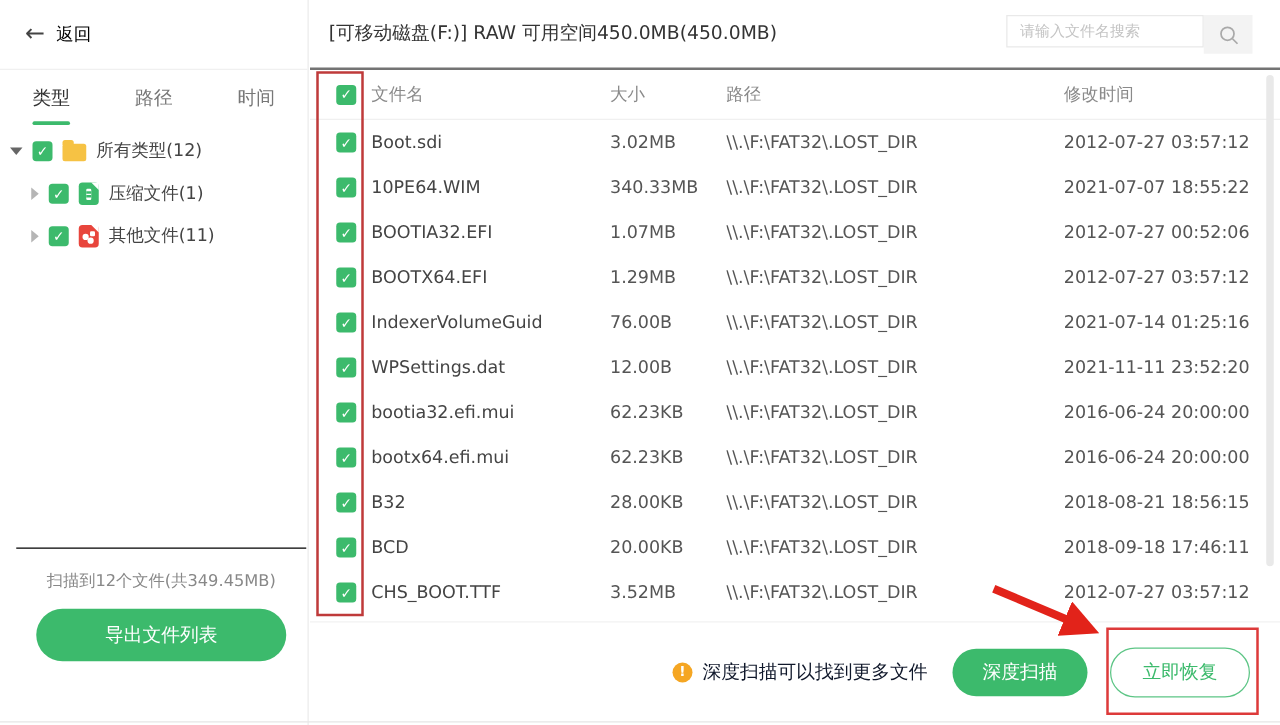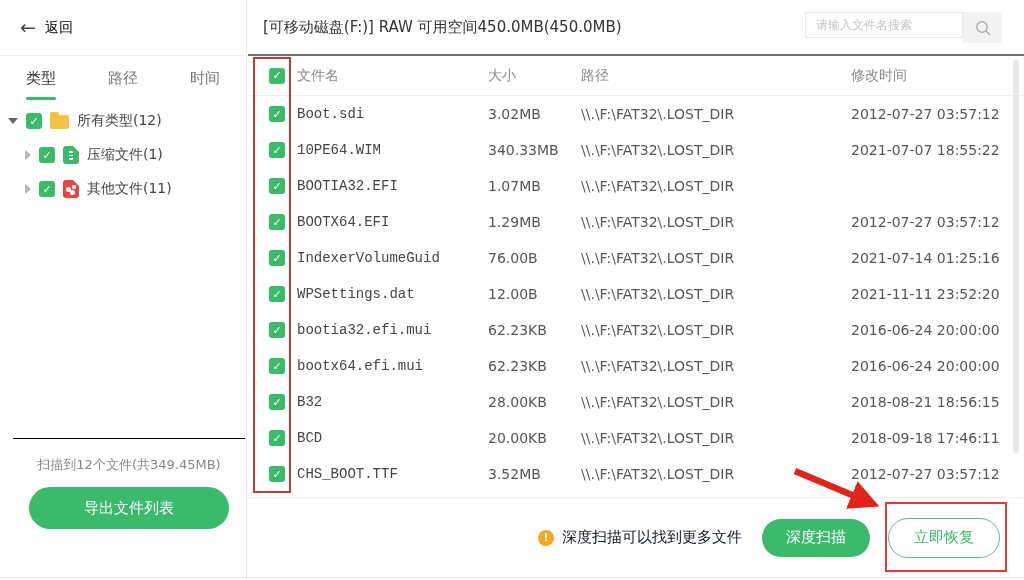--- a/index.html
+++ b/index.html
@@ -47,21 +47,21 @@
   .drive-title { position:absolute; left:15px; top:50%; transform:translateY(-50%); font-size:15px; color:#333; }
   .search { position:absolute; right:22px; top:12px; height:31px; display:flex; }
   .search input { width:158px; height:18px; border:1px solid #e9e9e9; outline:none; padding:12px 10px; font-size:12px; color:#0369a1; font-family:inherit; }
   .search input::placeholder { color:#c4c4c4; }
   .search-btn { width:39px; height:31px; background:#f3f3f3; display:flex; align-items:center; justify-content:center; cursor:pointer; }
 
   .grid-row { display:grid; grid-template-columns:49px 191px 93px 270px 1fr; align-items:center; }
   .thead { height:40px; border-bottom:1px solid #f0f0f0; color:#8a8a8a; font-size:14px; }
   .thead .cbx, .trow .cbx { margin-left:21px; cursor:pointer; }
   .trow { height:36px; font-size:14px; color:#555; }
-  .trow .c-name { color:#444;font-family:Liberation Mono, monospace; }
+  .trow .c-name { color:#444; }
   .cell { overflow:hidden; white-space:nowrap; }
 
   .footer { position:absolute; left:0; right:0; top:497px; height:80px; border-top:1px solid #f2f2f2; display:flex; align-items:center; justify-content:flex-end; padding-right:24px; }
   .warn-ic { width:16px; height:16px; border-radius:50%; background:#f5a623; color:#fff; font-size:11px; font-weight:bold; display:flex; align-items:center; justify-content:center; flex:none; }
   .hint-text { margin-left:8px; font-size:15px; color:#0f172a; }
   .deepscan-btn { margin-left:20px; width:108px; height:38px; border-radius:19px; background:#3cba6c; color:#fff; font-size:15px; border:none; cursor:pointer; font-family:inherit; }
   .recover-btn { margin-left:18px; width:112px; height:40px; border-radius:20px; background:#fff; color:#3cba6c; font-size:15px; border:1px solid #5cc585; cursor:pointer; font-family:inherit; }
 
   .scrollbar { position:absolute; left:1013px; top:60px; width:6px; height:393px; background:#e9e9e9; border-radius:3px; }
   .bottom-line { position:absolute; left:0; top:577px; width:100%; height:1px; background:#e6e6e6; }
@@ -158,20 +158,21 @@
     <span class="cell c-size">340.33MB</span>
     <span class="cell c-path">\\.\F:\FAT32\.LOST_DIR</span>
     <span class="cell c-time">2021-07-07 18:55:22</span>
   </div>
 
   <div class="grid-row trow">
     <span class="cbx">✓</span>
     <span class="cell c-name">BOOTIA32.EFI</span>
     <span class="cell c-size">1.07MB</span>
     <span class="cell c-path">\\.\F:\FAT32\.LOST_DIR</span>
+    <span class="cell c-time">2012-07-27 00:52:06</span>
   </div>
 
   <div class="grid-row trow">
     <span class="cbx">✓</span>
     <span class="cell c-name">BOOTX64.EFI</span>
     <span class="cell c-size">1.29MB</span>
     <span class="cell c-path">\\.\F:\FAT32\.LOST_DIR</span>
     <span class="cell c-time">2012-07-27 03:57:12</span>
   </div>
 

